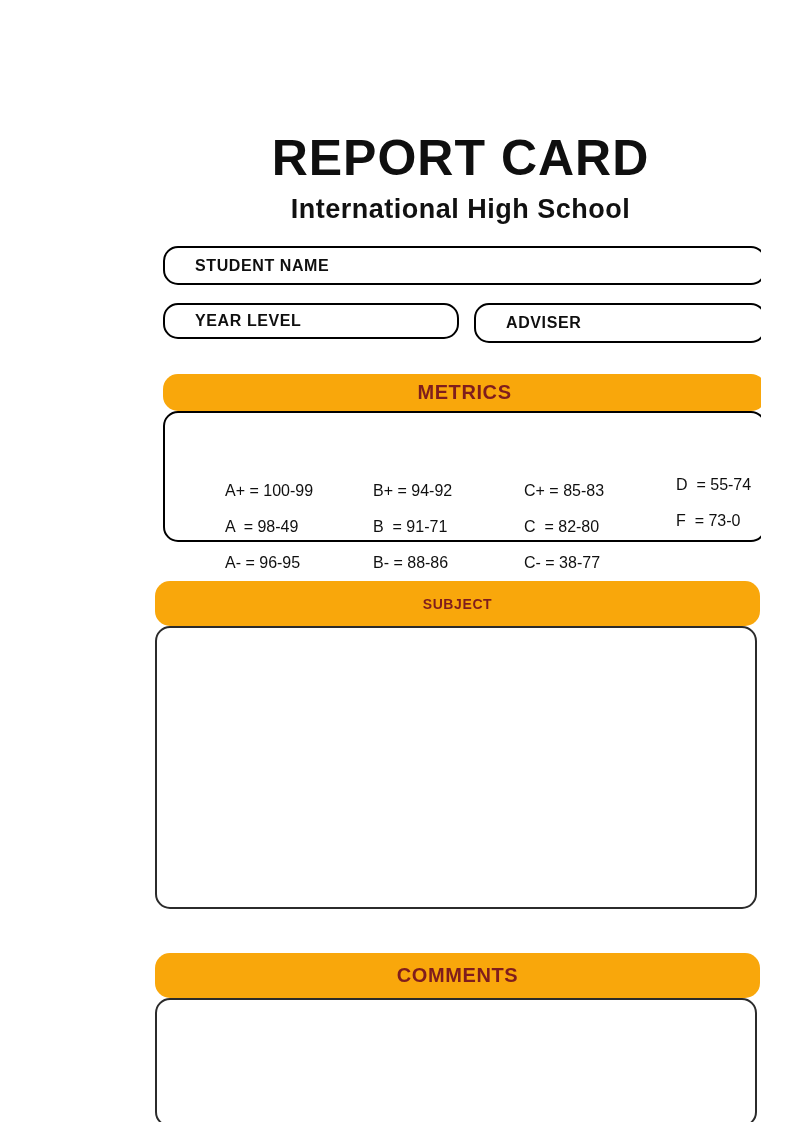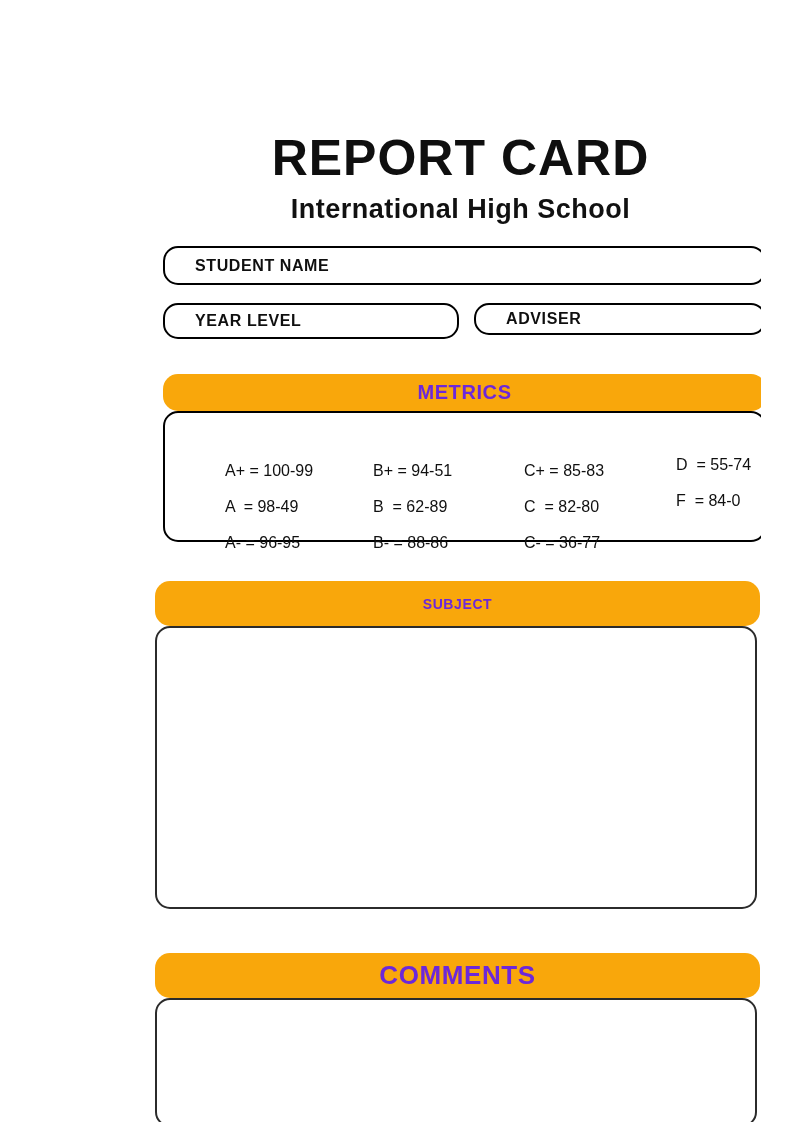--- a/index.html
+++ b/index.html
@@ -32,43 +32,43 @@
     border:2px solid var(--border-dark);
     display:flex; align-items:center;
     padding-left:14px;
   }
   .field-label {
     font-size:16px; font-weight:bold; letter-spacing:0.6px;
     color:#0f0f0f;
   }
   .field-student { left:99px; top:182px; width:603px; height:39px; }
   .field-year    { left:99px; top:239px; width:296px; height:36px; }
-  .field-adviser { left:410px; top:239px; width:292px; height:32px; }
+  .field-adviser { left:410px; top:239px; width:292px; height:40px; }
 
   .bar {
     position:absolute;
     background:var(--accent);
     display:flex; align-items:center; justify-content:center;
-    font-weight:bold; color:#6d28d9;
+    font-weight:bold; color:#7f1d1d;
   }
   .bar-label { letter-spacing:0.6px; font-weight:bold; }
   .metrics-bar  { left:99px; top:310px; width:603px; height:37px; font-size:20px; }
   .subject-bar  { left:91px; top:517px; width:605px; height:45px; font-size:14px; }
-  .comments-bar { left:91px; top:889px; width:605px; height:45px; font-size:26px; }
+  .comments-bar { left:91px; top:889px; width:605px; height:45px; font-size:20px; }
 
   .panel {
     position:absolute;
     background:#fff;
   }
   .metrics-body {
     left:99px; top:347px; width:603px; height:131px;
     border:2px solid var(--border-dark);
     display:grid;
     grid-template-columns:148px 151px 152px 1fr;
-    padding:16px 8px 0 28px;
+    padding:36px 8px 0 28px;
     align-items:start;
   }
   .metric-line {
     font-size:16px; line-height:20px;
     white-space:pre;
     color:#101010;
   }
   .mcol-center { margin-top:10px; }
 
   .subject-body {
@@ -103,32 +103,32 @@
   <div class="bar metrics-bar">
     <span class="bar-label">METRICS</span>
   </div>
   <div class="panel metrics-body">
     <div class="mcol">
       <div class="metric-line">A+ = 100-99</div>
       <div class="metric-line">A  = 98-49</div>
       <div class="metric-line">A- = 96-95</div>
     </div>
     <div class="mcol">
-      <div class="metric-line">B+ = 94-51</div>
-      <div class="metric-line">B  = 62-89</div>
+      <div class="metric-line">B+ = 94-92</div>
+      <div class="metric-line">B  = 91-71</div>
       <div class="metric-line">B- = 88-86</div>
     </div>
     <div class="mcol">
       <div class="metric-line">C+ = 85-83</div>
       <div class="metric-line">C  = 82-80</div>
-      <div class="metric-line">C- = 36-77</div>
+      <div class="metric-line">C- = 38-77</div>
     </div>
     <div class="mcol mcol-center">
       <div class="metric-line">D  = 55-74</div>
-      <div class="metric-line">F  = 84-0</div>
+      <div class="metric-line">F  = 73-0</div>
     </div>
   </div>
 
   <div class="bar subject-bar">
     <span class="bar-label">SUBJECT</span>
   </div>
   <div class="panel subject-body"></div>
 
   <div class="bar comments-bar">
     <span class="bar-label">COMMENTS</span>

